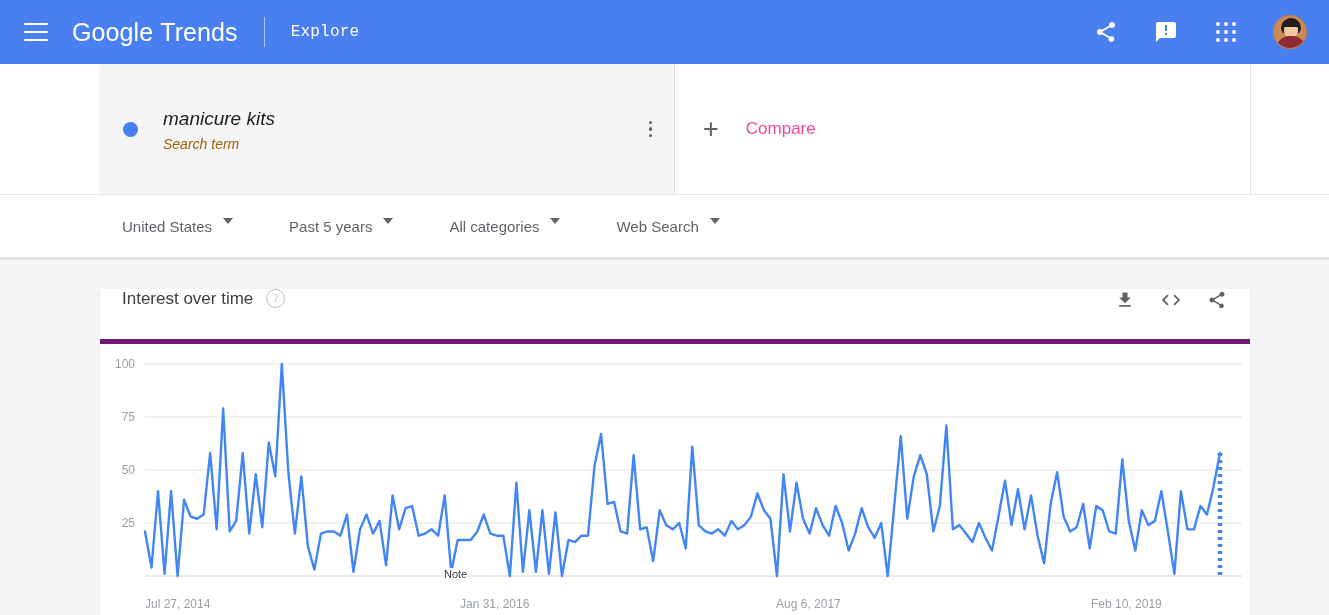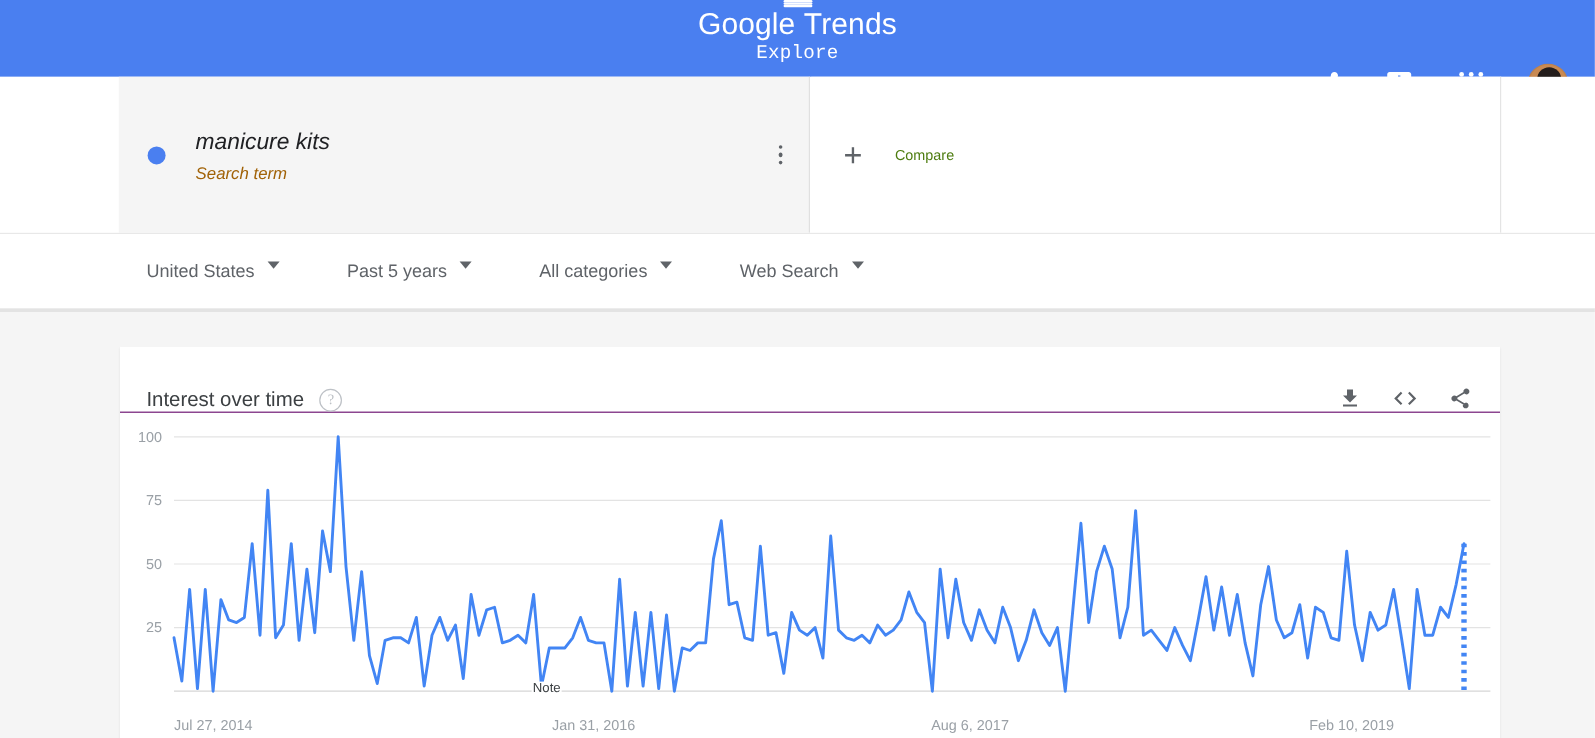--- a/index.html
+++ b/index.html
@@ -8,21 +8,21 @@
     font-family: "Liberation Sans", sans-serif;
     background: #ffffff;
     overflow: hidden;
   }
 
   
   .appbar {
     position: absolute; top: 0; left: 0;
     width: 1329px; height: 64px;
     background: #4a7ff0;
-    display: flex; align-items: center; flex-direction: column;
+    display: flex; align-items: center;
   }
   .hamburger {
     width: 24px; height: 18px;
     margin-left: 24px; margin-right: 24px;
     display: flex; flex-direction: column; justify-content: space-between;
     cursor: pointer;
   }
   .hamburger span { display:block; height: 2px; background:#fff; border-radius:1px; }
   .brand {
     font-size: 25px; color: #fff; letter-spacing: .1px;
@@ -65,21 +65,21 @@
   .term-name { font-size:19px; color:#202124; line-height:24px; font-weight:400; }
   .term-sub { font-size:14px; color:#a16207; margin-top:5px; }
   .term-kebab { margin-left:auto; margin-right:22px; display:flex; flex-direction:column; gap:3px; cursor:pointer; }
   .term-kebab i { width:3.5px;height:3.5px;border-radius:50%;background:#5f6368; display:block; }
   .compare-area {
     position:absolute; left:676px; top:0; width:575px; height:130px;
     background:#fff; display:flex; align-items:center;
     border-right:1px solid #e4e4e4;
   }
   .compare-plus { margin-left:27px; font-size:27px; color:#5f6368; font-weight:300; line-height:1; }
-  .compare-label { margin-left:27px; font-size:12px; color:#4d7c0f; }
+  .compare-label { margin-left:27px; font-size:17px; color:#ec4899; }
 
   
   .filterbar {
     position:absolute; top:194px; left:0; width:1329px; height:63px;
     background:#fff; border-top:1px solid #e8e8e8;
     display:flex; align-items:center;
   }
   .filter {
     display:flex; align-items:flex-start; gap:11px; cursor:pointer;
     font-size:15px; color:#5f6368;
@@ -94,22 +94,22 @@
   
   .page-body {
     position:absolute; top:257px; left:0; width:1329px; height:358px;
     background:#f5f5f5; border-top:3px solid #e3e3e3;
   }
   .card {
     position:absolute; left:100px; top:29px; width:1150px; height:340px;
     background:#fff; box-shadow:0 1px 2px rgba(0,0,0,.08);
   }
   .card-head {
-    height:55px; display:flex; align-items:flex-end;
-    border-bottom:1px solid #701a75; padding: 0 22px 0 22px;
+    height:55px; display:flex; align-items:flex-start;
+    border-bottom:5px solid #701a75; padding: 0 22px 0 22px;
   }
   .card-title { font-size:17px; color:#3c4043; }
   .help-icon {
     width:19px;height:19px;border-radius:50%;border:1.5px solid #bdc1c6;
     margin-left:13px; display:flex;align-items:center;justify-content:center;
     font-size:12px;color:#bdc1c6; font-family:"Liberation Serif", serif;
   }
   .card-actions { margin-left:auto; display:flex; align-items:center; gap:24px; }
   .card-actions .icon-btn { width:22px;height:22px; }
 

